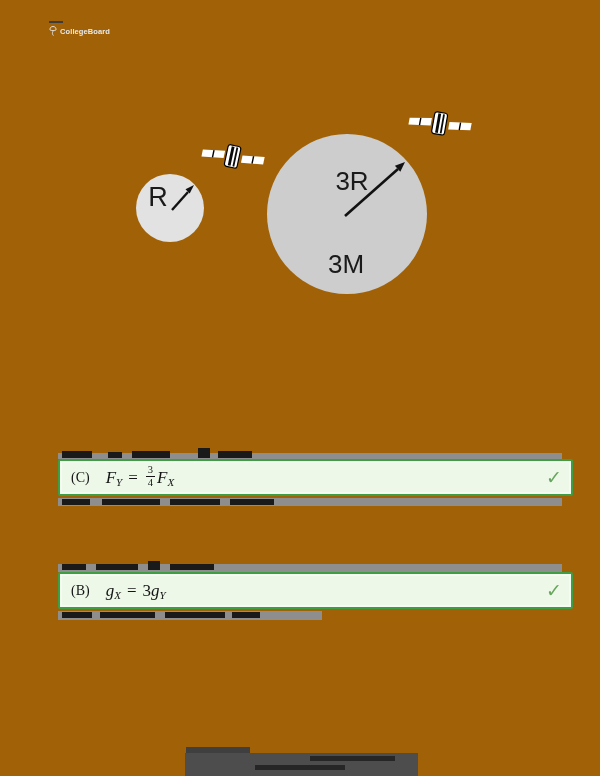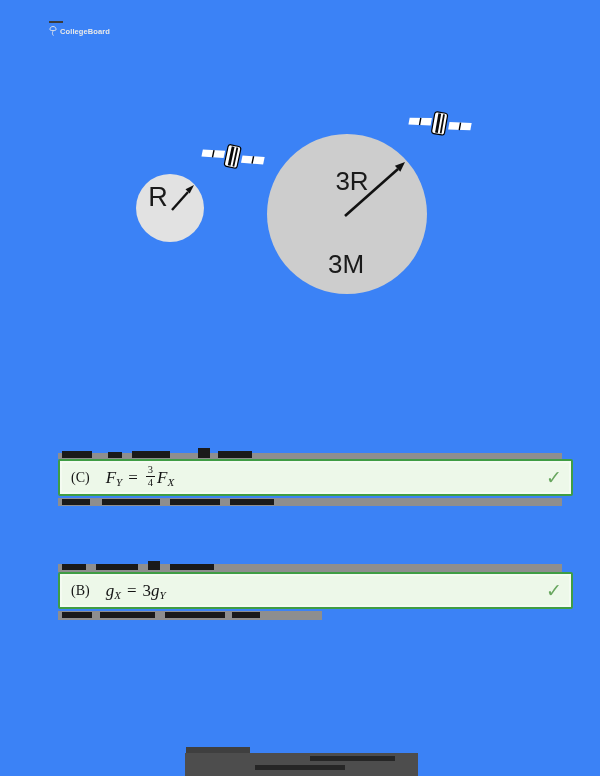--- a/index.html
+++ b/index.html
@@ -1,16 +1,16 @@
 <!DOCTYPE html>
 <html><head>
 <meta charset="utf-8">
 <style>
   html,body{margin:0;padding:0;background:#000;}
-  .screen{position:relative;width:600px;height:776px;background:#3b82f6;overflow:hidden;
+  .screen{position:relative;width:600px;height:776px;background:#a16207;overflow:hidden;
           font-family:"Liberation Sans",sans-serif;}
 
   
   .logo{position:absolute;left:49px;top:26px;display:flex;align-items:center;gap:3px;
         color:#e9e9e9;font-size:7.5px;font-weight:bold;letter-spacing:.1px;}
   .logo-notch{position:absolute;left:49px;top:21px;width:14px;height:2px;background:#3c3c3c;}
 
   
   .diagram{position:absolute;left:0;top:0;}
 

